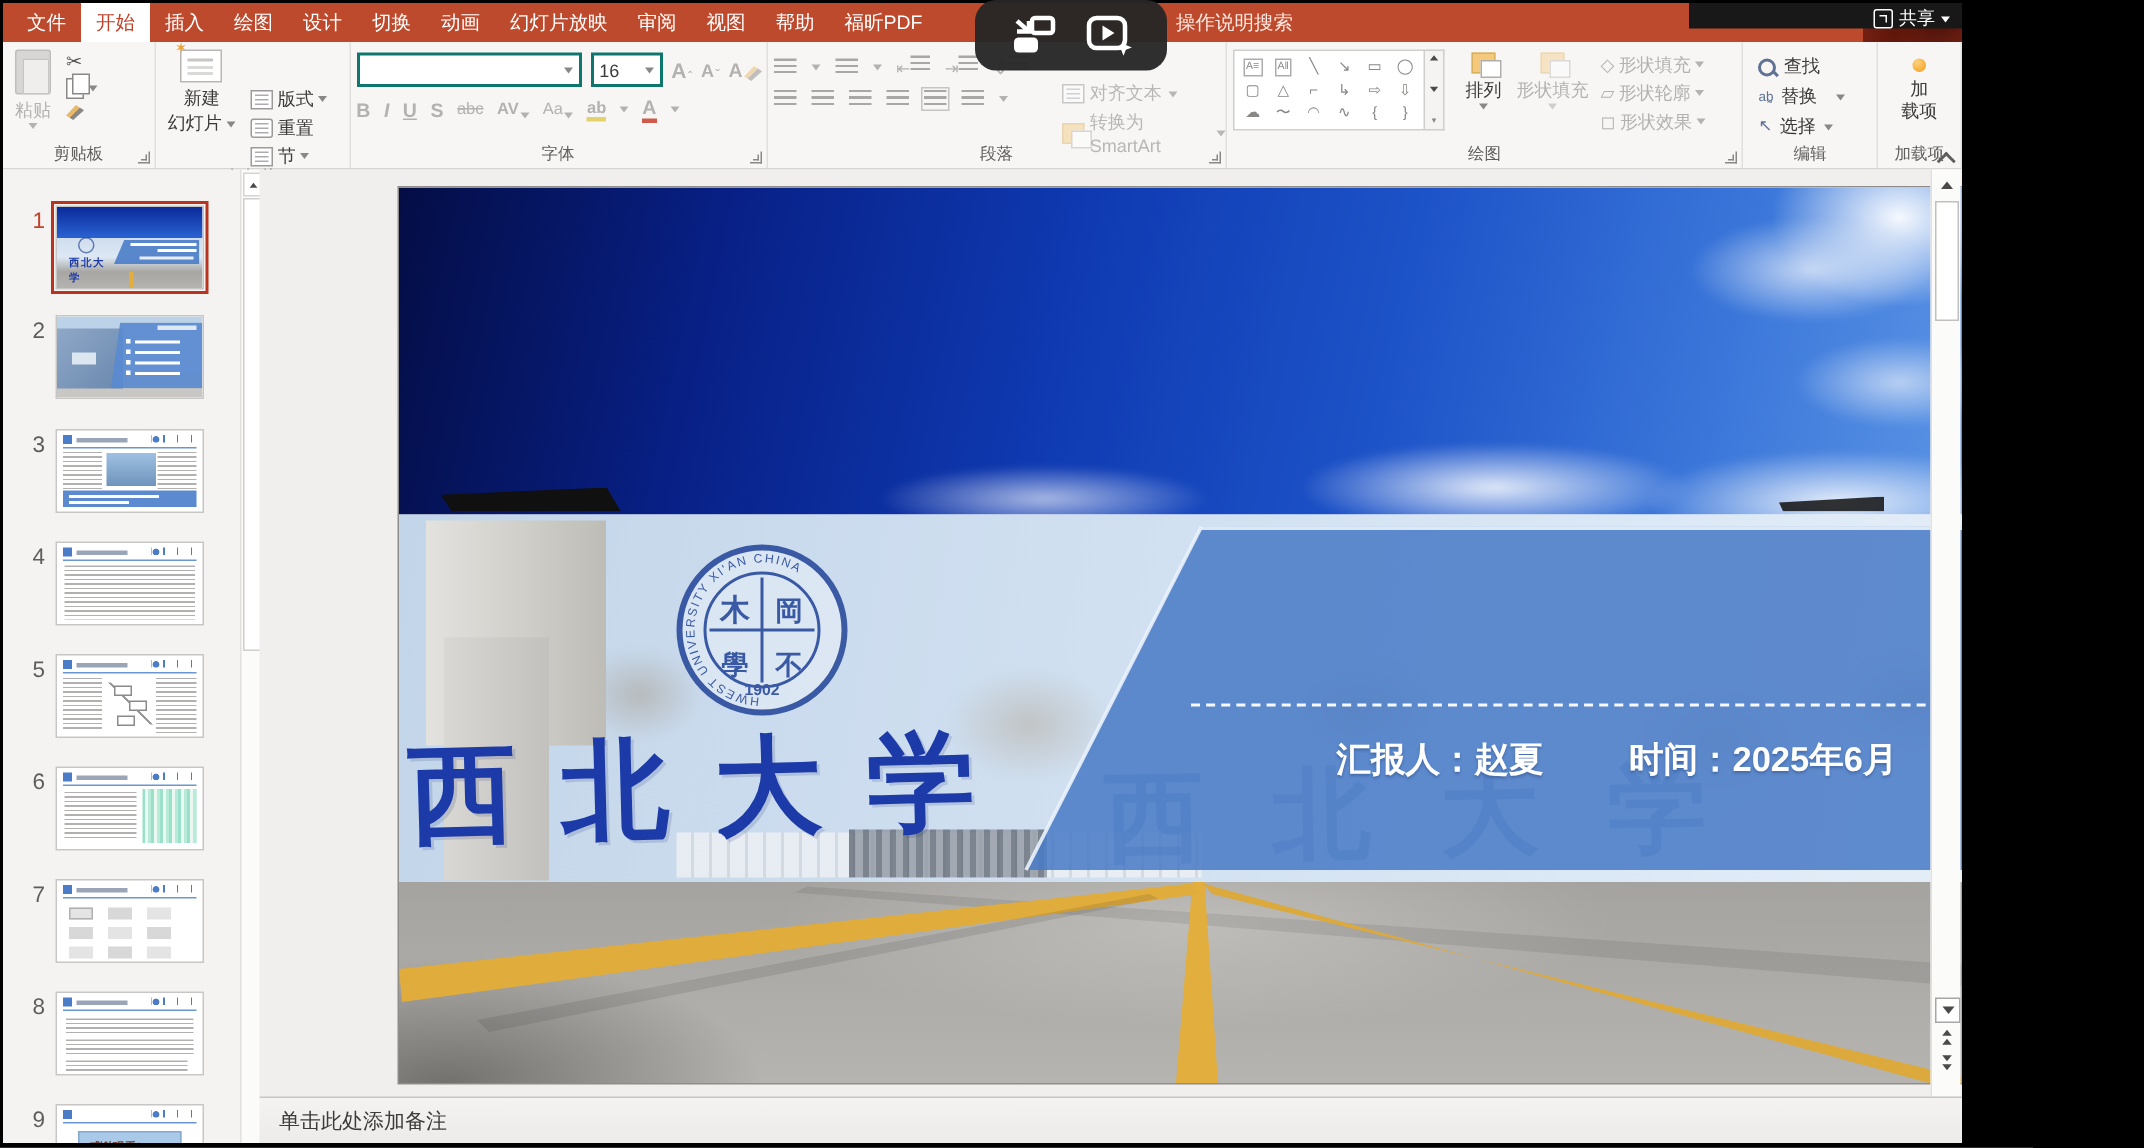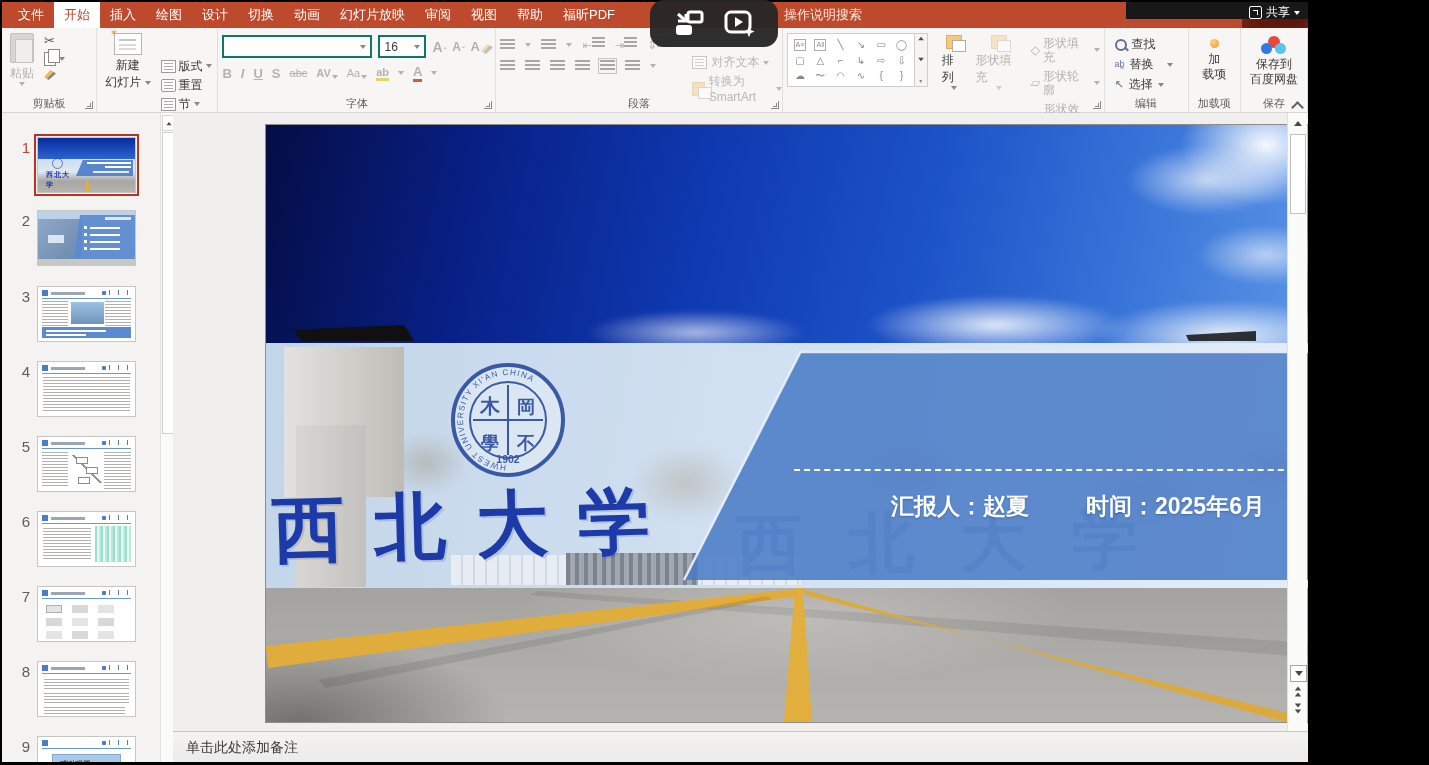--- a/index.html
+++ b/index.html
@@ -398,34 +398,20 @@
         <div class="gcontent" style="flex-direction:column;align-items:center;gap:4px;padding-top:8px;">
           <span class="orange-dot"></span>
           <div style="font-size:12px;color:#3b3a39;text-align:center;line-height:15px;">
             <div>加</div>
               <div>载项</div>
           </div>
         </div>
         <div class="glabel"><span>加载项</span></div>
       </div>
 
-      <div class="rgroup" style="width:72px;">
-        <div class="gcontent" style="flex-direction:column;align-items:center;gap:3px;padding-top:5px;">
-          <span class="baidu-ic">
-            <i style="left:7px;top:0;width:12px;height:12px;background:#e8483a;"></i>
-            <i style="left:0;top:7px;width:11px;height:11px;background:#2d7ae8;"></i>
-            <i style="left:14px;top:7px;width:11px;height:11px;background:#58c5f0;"></i>
-          </span>
-          <div style="font-size:12px;color:#3b3a39;text-align:center;line-height:15px;">
-            <div>保存到</div>
-              <div>百度网盘</div>
-          </div>
-        </div>
-        <div class="glabel"><span>保存</span></div>
-      </div>
 
       <div class="rgroup" style="flex:1;border-right:none;">
         <span class="collapse-caret"></span>
       </div>
     </div>
 
     <div class="thumbs">
 
       <div class="thumb-row" style="top:24px;height:52px;">
         <span class="tnum" style="color:#c0432a;">1</span>

